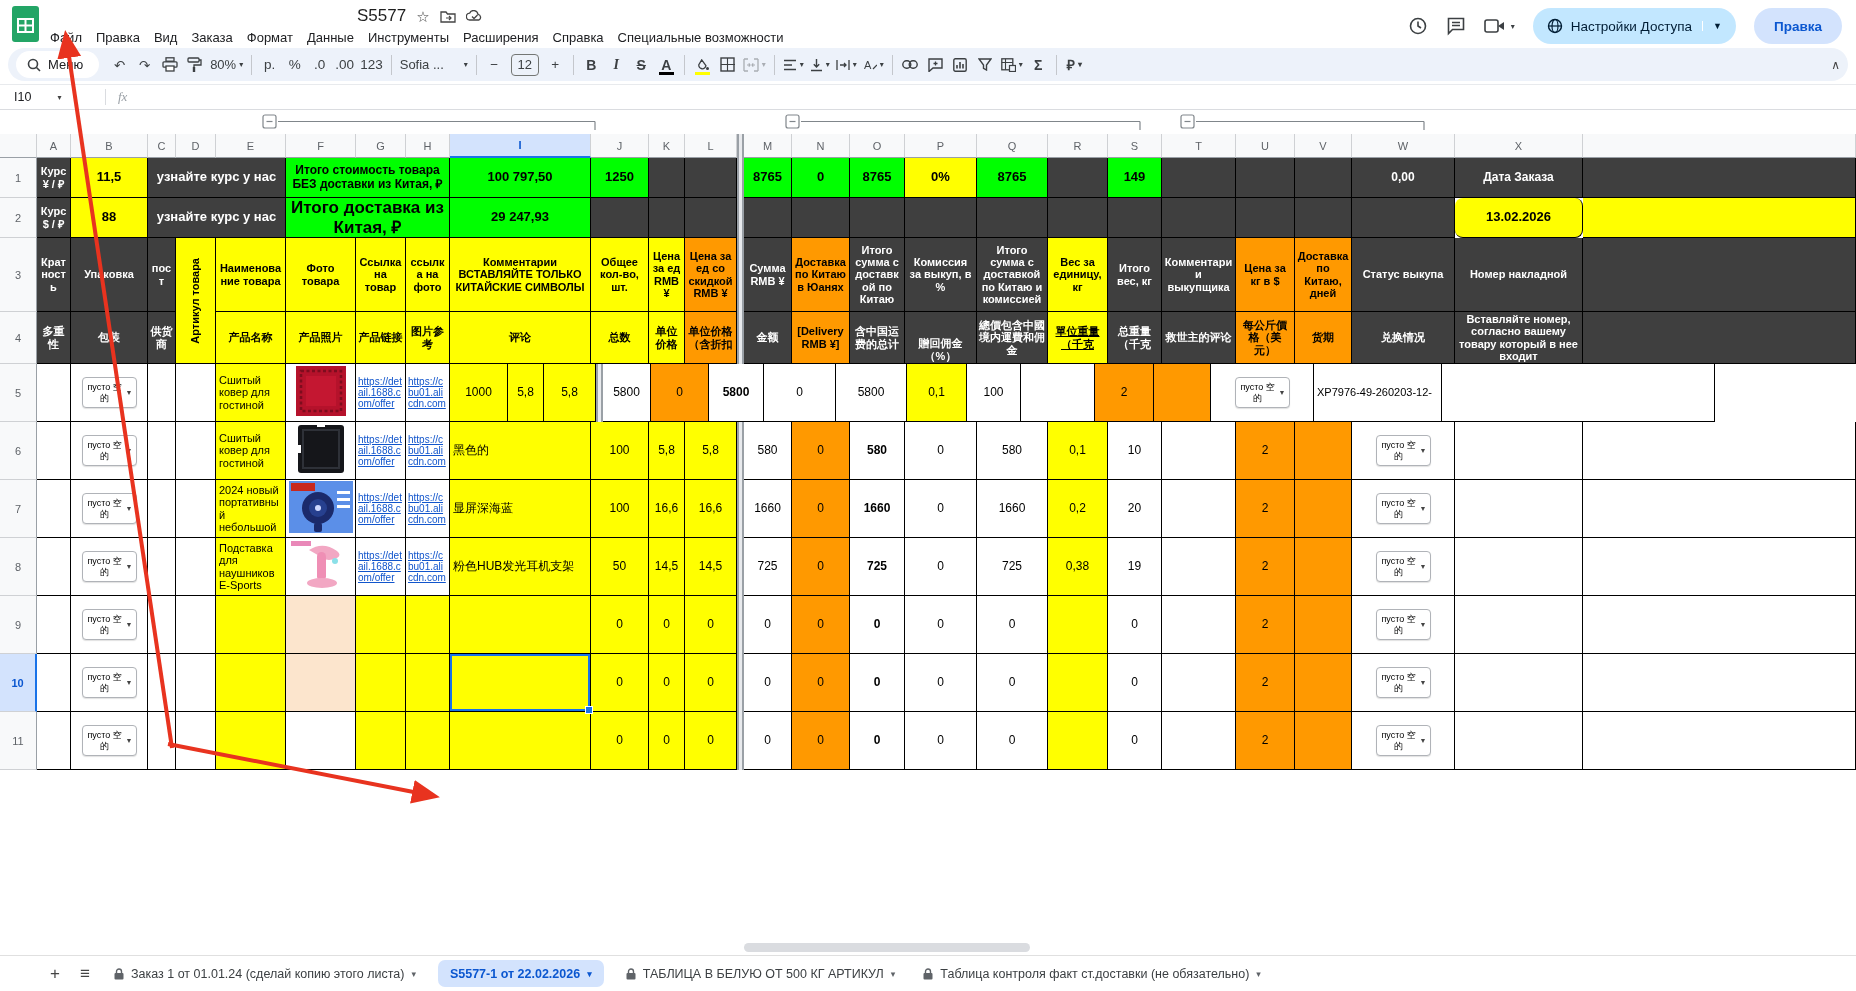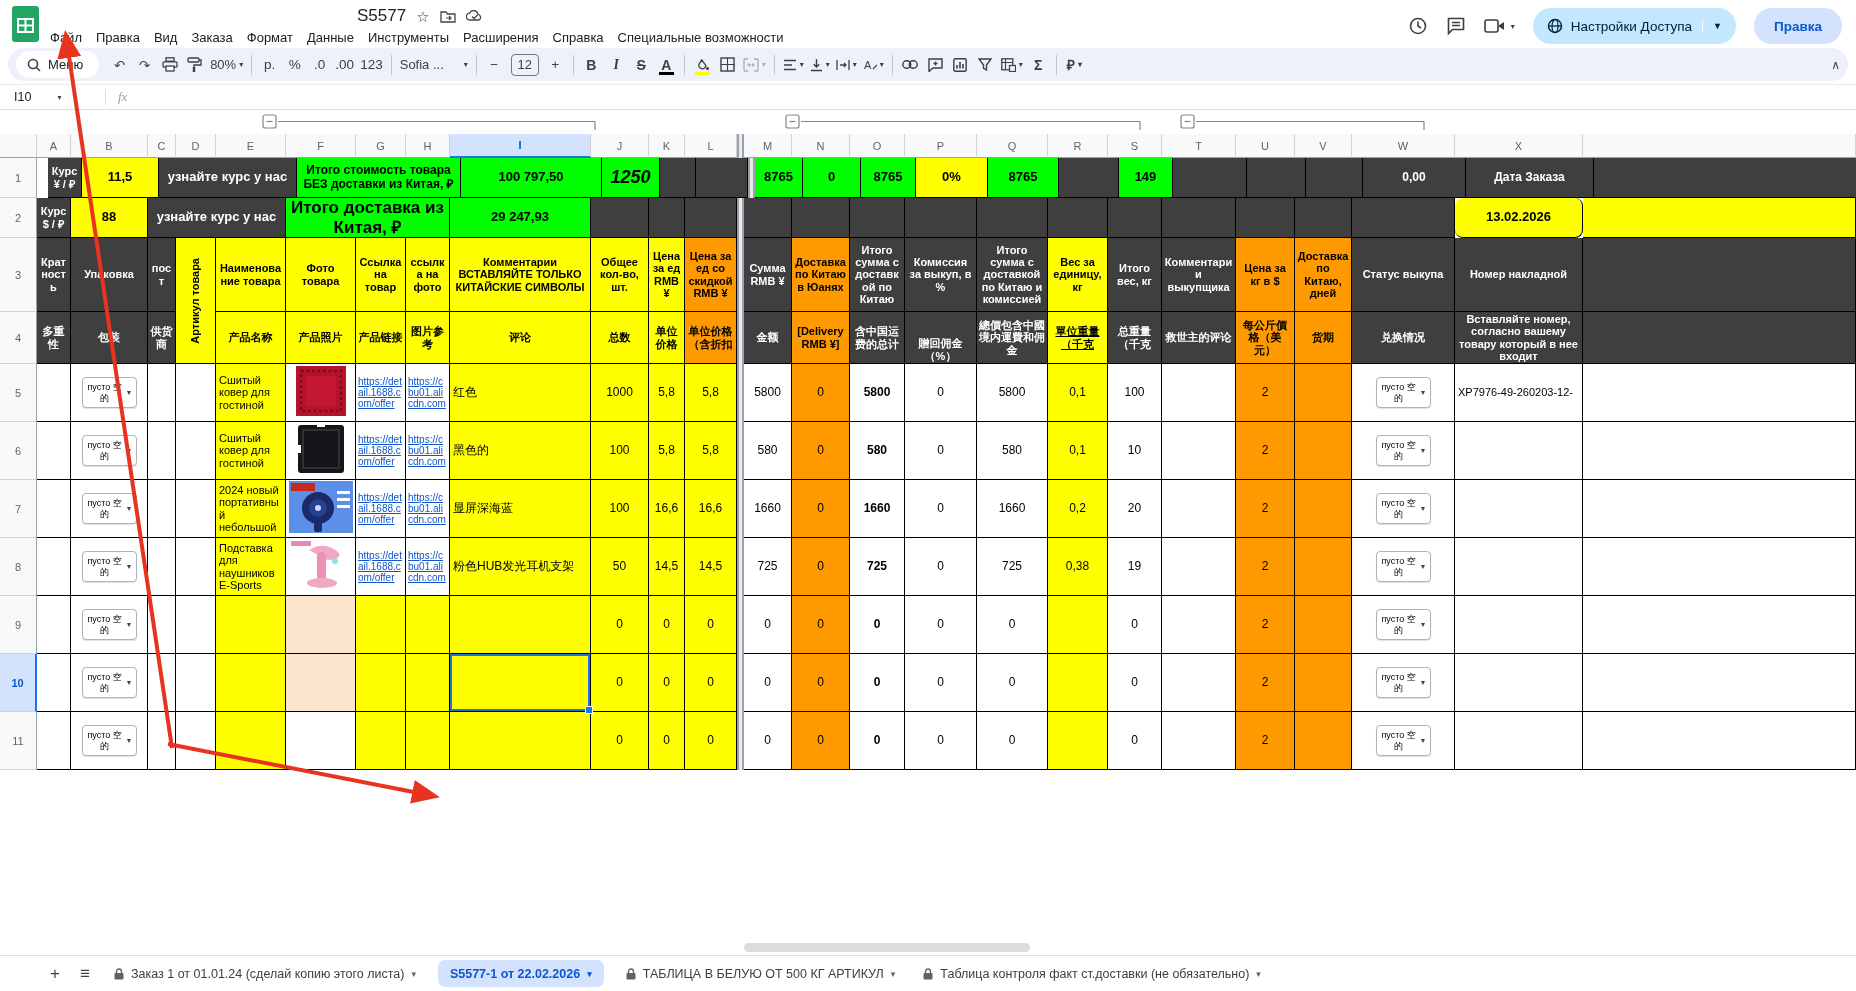--- a/index.html
+++ b/index.html
@@ -353,36 +353,36 @@
         <div class="ch" style="width:54px">S</div>
         <div class="ch" style="width:74px">T</div>
         <div class="ch" style="width:59px">U</div>
         <div class="ch" style="width:57px">V</div>
         <div class="ch" style="width:103px">W</div>
         <div class="ch" style="width:128px">X</div>
         <div class="ch" style="width:273px"></div>
       </div>
       <div class="grid-row" style="height:40px">
         <div class="rh">1</div>
-        <div class="cell bg-dark b" style="width:34px;font-size:11px;margin-left:11px;">
+        <div class="cell bg-dark b" style="width:34px;font-size:11px;">
           <span>Курс ¥ / ₽</span>
         </div>
         <div class="cell bg-yellow b" style="width:77px;font-size:13px;">
           <span>11,5</span>
         </div>
         <div class="cell bg-dark b" style="width:138px;font-size:13px;">
           <span>узнайте курс у нас</span>
         </div>
         <div class="cell bg-green b" style="width:164px;font-size:12px;">
           <span>Итого стоимость товара БЕЗ доставки из Китая, ₽</span>
         </div>
         <div class="cell bg-green b" style="width:141px;font-size:13px;">
           <span>100 797,50</span>
         </div>
-        <div class="cell bg-green b" style="width:58px;font-size:18px;font-style:italic;">
+        <div class="cell bg-green b" style="width:58px;font-size:13px;">
           <span>1250</span>
         </div>
         <div class="cell bg-dark" style="width:36px;"></div>
         <div class="cell bg-dark" style="width:52px;"></div>
         <div class="fdiv"></div>
         <div class="cell bg-green b" style="width:48px;font-size:13px;">
           <span>8765</span>
         </div>
         <div class="cell bg-green b" style="width:58px;font-size:13px;">
           <span>0</span>
@@ -620,23 +620,20 @@
               <rect x="7" y="1" width="50" height="50" fill="#b5122b"></rect>
               <rect x="12" y="6" width="40" height="40" fill="none" stroke="#7e0c1e" stroke-width="2.5" stroke-dasharray="3 2.5"></rect>
               <rect x="17" y="11" width="30" height="30" fill="#c41731"></rect>
             </svg></span>
         </div>
         <div class="cell bg-white" style="width:50px;">
           <span class="lnk">https://detail.1688.com/offer</span>
         </div>
         <div class="cell bg-white" style="width:44px;">
           <span class="lnk">https://cbu01.alicdn.com</span>
-        </div>
-        <div class="cell bg-yellow al-l" style="width:141px;">
-          <span>红色</span>
         </div>
         <div class="cell bg-yellow" style="width:58px;">
           <span>1000</span>
         </div>
         <div class="cell bg-yellow" style="width:36px;">
           <span>5,8</span>
         </div>
         <div class="cell bg-yellow" style="width:52px;">
           <span>5,8</span>
         </div>

